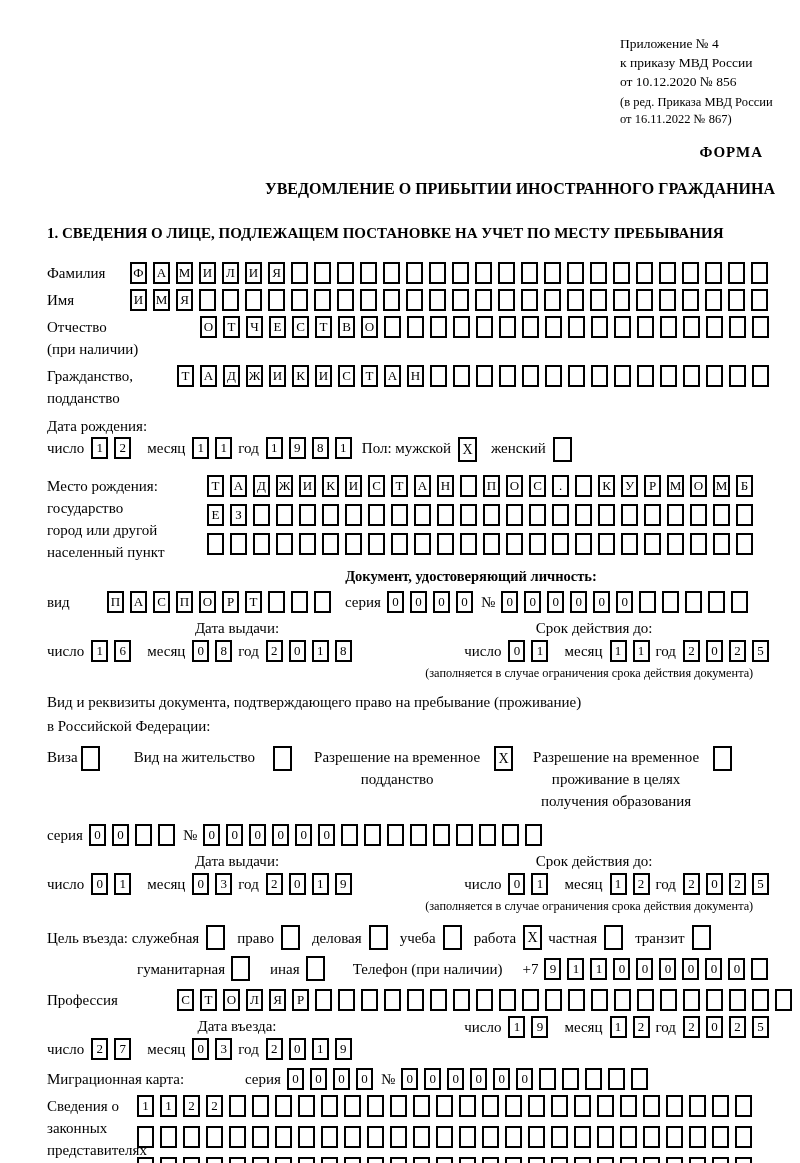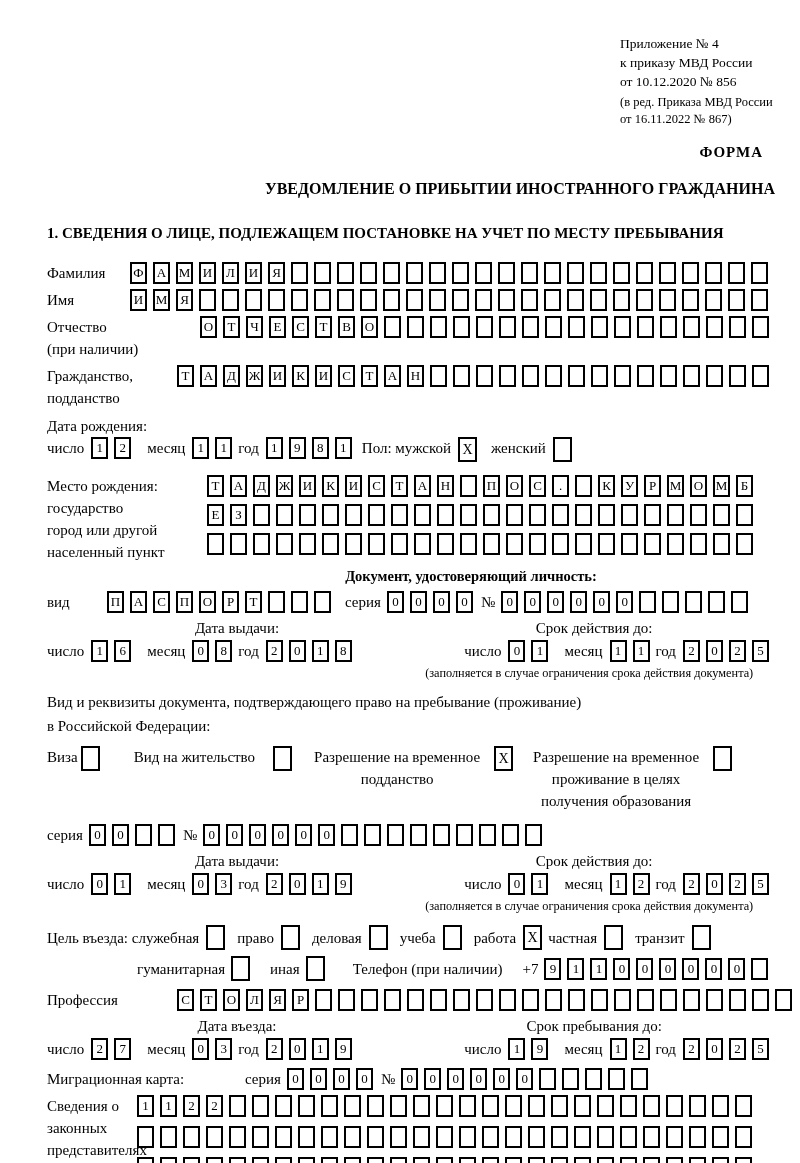--- a/index.html
+++ b/index.html
@@ -619,21 +619,20 @@
         <span class="dl">год</span>
         <span class="cells">
             <span class="cell">2</span>
             <span class="cell">0</span>
             <span class="cell">1</span>
             <span class="cell">9</span>
           </span>
       </div>
     </div>
     <div class="date-col-right">
-      <div class="col-head right-head">Срок пребывания до:</div>
       <div class="dgroup" style="padding-left:55px;">
         <span class="dl">число</span>
         <span class="cells">
             <span class="cell">1</span>
             <span class="cell">9</span>
           </span>
         <span class="dl2">месяц</span>
         <span class="cells">
             <span class="cell">1</span>
             <span class="cell">2</span>

